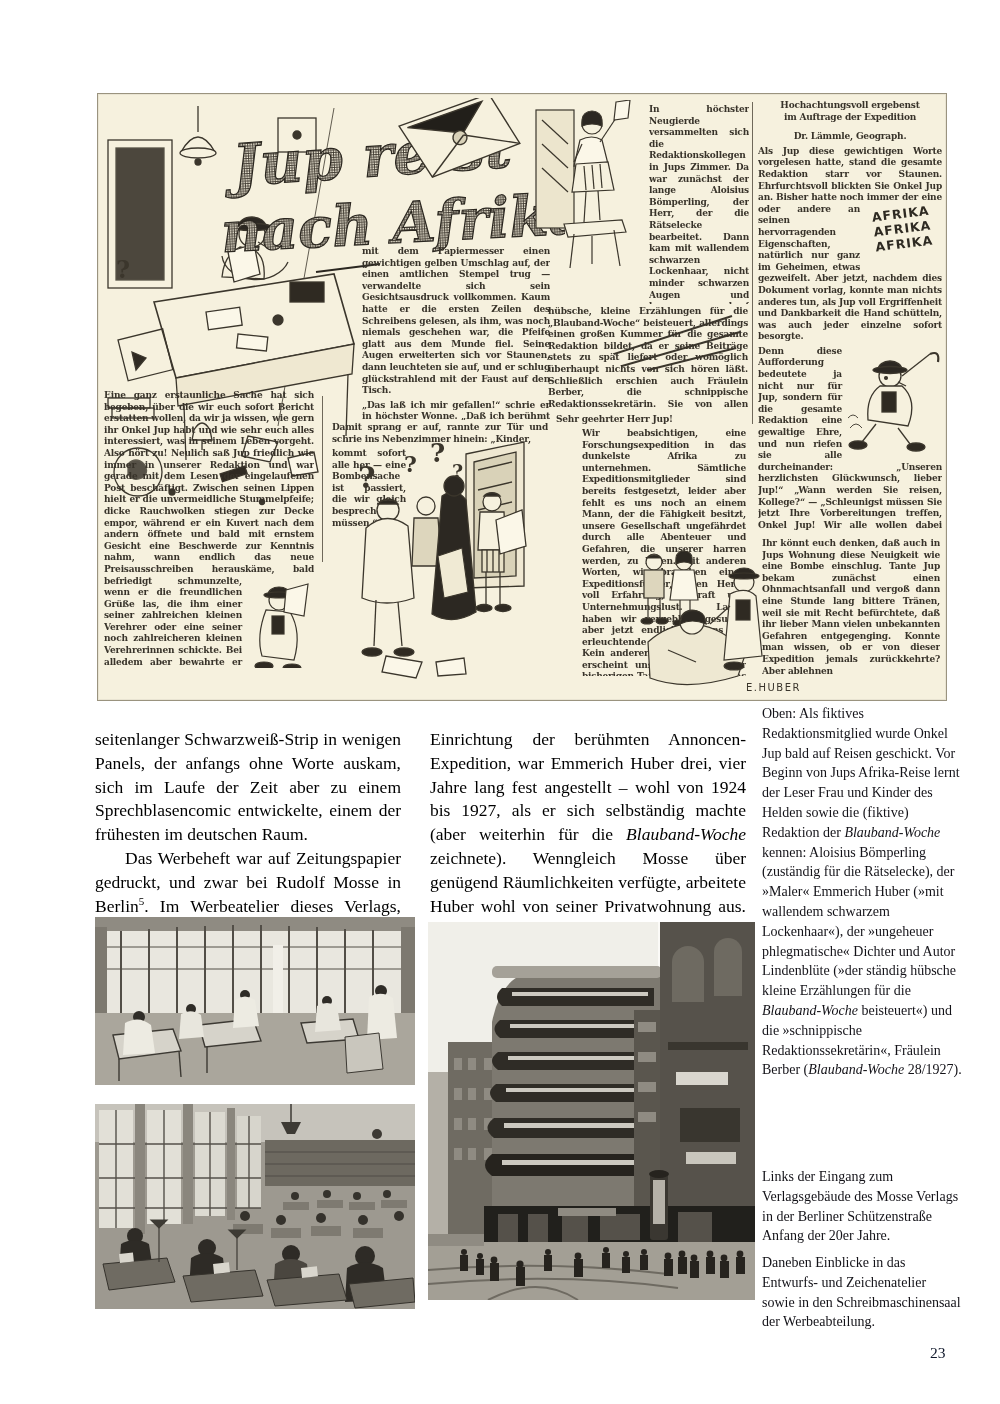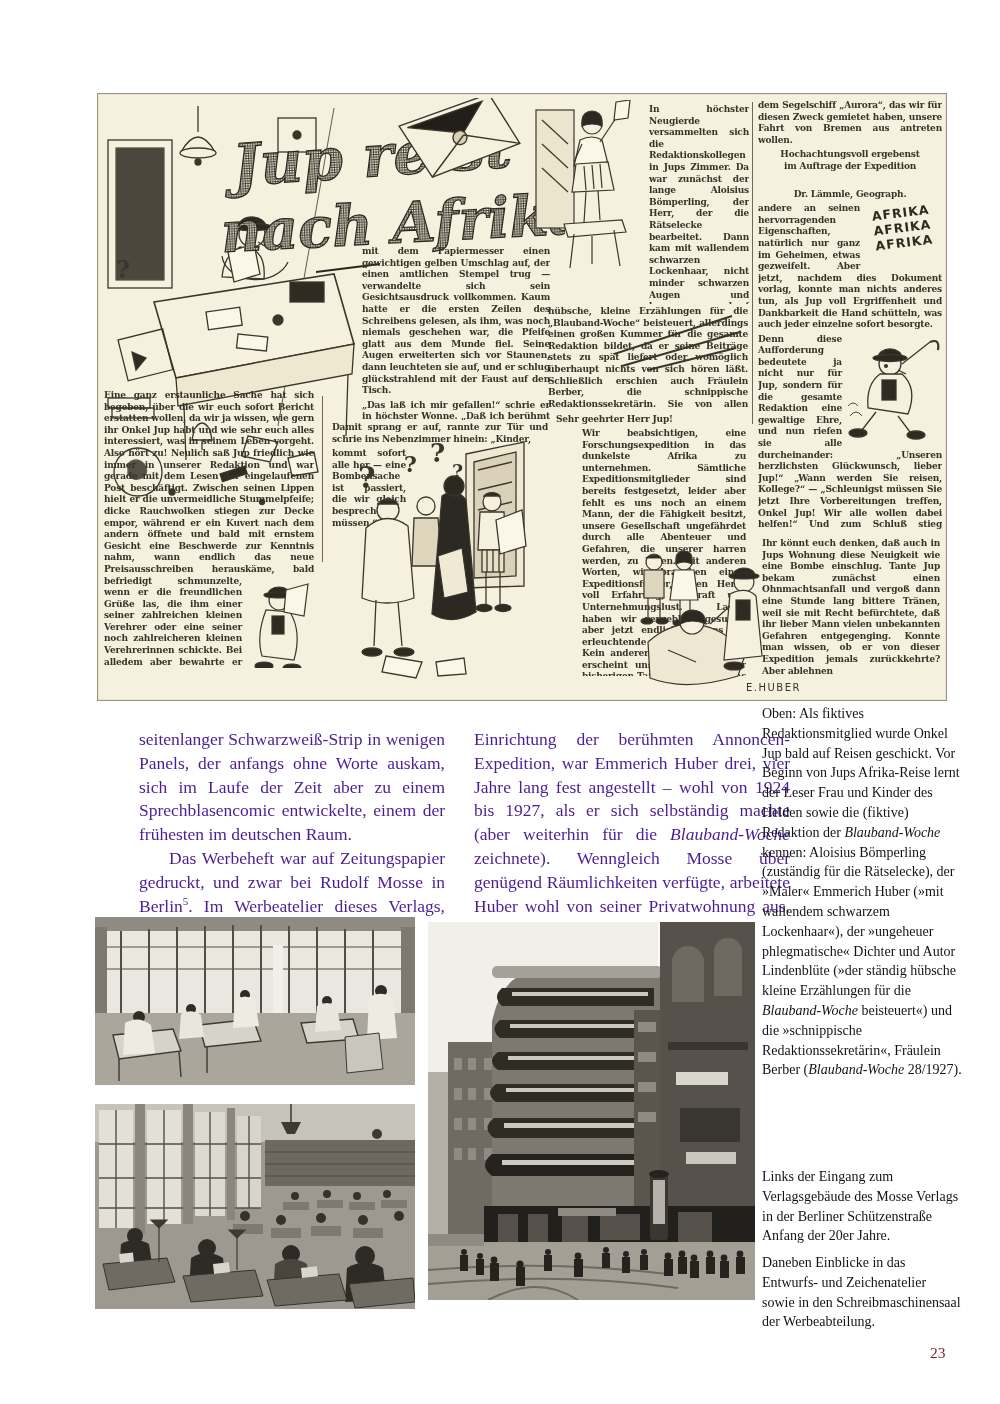--- a/index.html
+++ b/index.html
@@ -17,25 +17,25 @@
   .hide{overflow:hidden;}
   .initial::first-letter{font-size:21px;line-height:14px;font-weight:bold;}
   .vdiv{width:1px;background:#6f685a;}
   .fl-afrika{float:right;width:78px;height:54px;margin:2px 0 2px 4px;
              font-family:"DejaVu Sans",sans-serif;font-weight:bold;font-size:12.5px;
              line-height:15px;letter-spacing:1px;transform:rotate(-7deg);text-align:center;color:#2e2a22;}
   .fl-afrika span{display:block;}
   .fl-svg{float:right;margin:2px 0 2px 4px;}
   .sig{font-family:"DejaVu Sans",sans-serif;font-size:10px;letter-spacing:1.5px;color:#3a352c;}
   
-  .bodycol{font-size:17.5px;line-height:23.8px;text-align:justify;color:#4c1d95;margin-left:44px;}
+  .bodycol{font-size:17.5px;line-height:23.8px;text-align:justify;color:#000000;}
   .bodycol p{margin:0;}
   .bodycol p.ind{text-indent:30px;}
   .marginnote{font-size:14px;line-height:19.8px;color:#131218;}
-  .pageno{font-size:15.5px;color:#7f1d1d;}
+  .pageno{font-size:15.5px;color:#0f172a;}
   em{}
   sup{font-size:11px;line-height:0;}
   svg{display:block;}
 </style>
 </head>
 <body>
 
 <div class="abs comic">
 
   <svg class="abs" style="left:4px;top:12px;" width="262" height="408" viewBox="0 0 262 408">
@@ -181,25 +181,24 @@
 
   <svg class="abs" style="left:516px;top:214px;" width="132" height="66" viewBox="0 0 132 66">
     <g stroke="#3b362c" stroke-width="2" fill="none">
       <line x1="0" y1="46" x2="118" y2="8"></line>
       <line x1="8" y1="58" x2="126" y2="24"></line>
       <line x1="34" y1="62" x2="122" y2="40"></line>
     </g>
   </svg>
 
   <div class="abs fr j hide" style="left:660px;top:6px;width:184px;height:432px;">
-    <p>dem Segelschiff „Aurora“, das wir für diesen Zweck gemietet haben, unsere Fahrt von Bremen aus antreten wollen.</p>
     <p class="ctr" style="margin-bottom:0">Hochachtungsvoll ergebenst</p>
-    <p class="ctr" style="margin-bottom:16px">im Auftrage der Expedition</p>
+    <p class="ctr" style="margin-bottom:8px">im Auftrage der Expedition</p>
     <p class="ctr">Dr. Lämmle, Geograph.</p>
-    <p>
+    <p><span>Als Jup diese gewichtigen Worte vorgelesen hatte, stand die gesamte Redaktion starr vor Staunen. Ehrfurchtsvoll blickten Sie Onkel Jup an. Bisher hatte noch immer der eine oder</span>
        <span class="fl-afrika">
          <span>AFRIKA</span>
          <span>AFRIKA</span>
          <span>AFRIKA</span>
        </span>
        <span>andere an seinen hervorragenden Eigenschaften, natürlich nur ganz im Geheimen, etwas gezweifelt. Aber jetzt, nachdem dies Dokument vorlag, konnte man nichts anderes tun, als Jup voll Ergriffenheit und Dankbarkeit die Hand schütteln, was auch jeder einzelne sofort besorgte.</span></p>
     <p>
       <svg class="fl-svg" width="96" height="104" viewBox="0 0 96 104">
         <g stroke="#3b362c" stroke-width="1.3" fill="none">
           <circle cx="44" cy="28" r="11" fill="#f6f1de"></circle>

